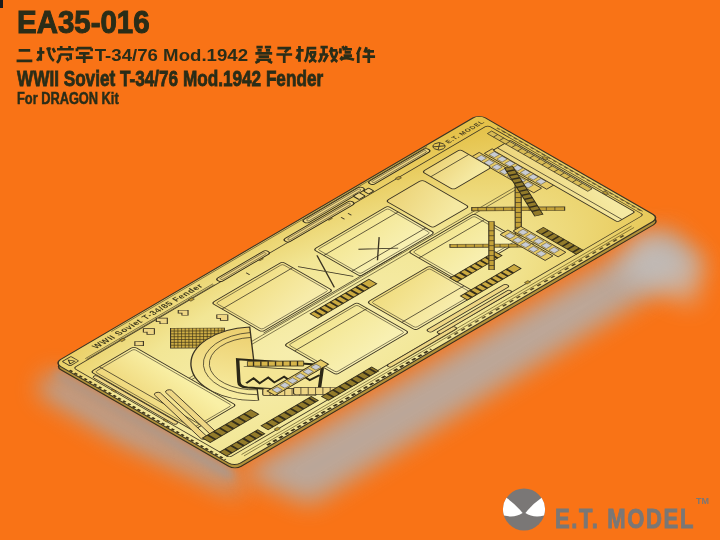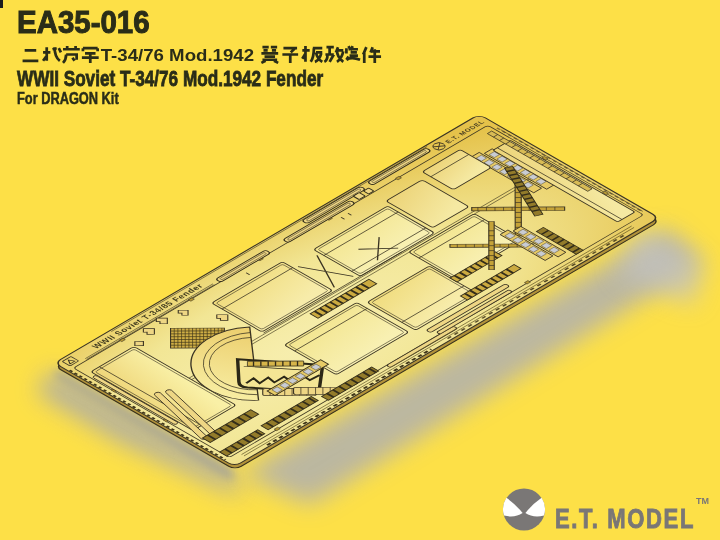--- a/index.html
+++ b/index.html
@@ -1,29 +1,29 @@
 <!DOCTYPE html>
 <html><head>
 <meta charset="utf-8">
 <style>
   html,body{margin:0;padding:0;background:#ffffff;}
-  #page{position:relative;width:720px;height:540px;overflow:hidden;background:#fde047;
+  #page{position:relative;width:720px;height:540px;overflow:hidden;background:#f97316;
         font-family:"Liberation Sans",sans-serif;-webkit-font-smoothing:antialiased;}
   .hdr{position:absolute;left:17px;color:#2a2d18;font-weight:bold;white-space:nowrap;
        transform-origin:left top;}
 </style>
 </head>
 <body>
 <div id="page">
 
   <div style="position:absolute;left:0;top:0;width:3px;height:8px;background:#1c1c1c;"></div>
 
   <div class="hdr" id="t1" style="top:5px;font-size:31px;-webkit-text-stroke:1px #2a2d18;transform:scaleX(0.95);">EA35-016</div>
 
-  <div class="hdr" id="t2" style="top:44px;left:21px;font-size:17px;">
+  <div class="hdr" id="t2" style="top:44px;left:15px;font-size:17px;">
     <svg width="380" height="21" viewBox="0 0 362 20" preserveAspectRatio="none" style="display:block">
       <g stroke="#2a2d18" stroke-width="2.6" fill="none">
 
         <path d="M3.5,6 h11 M1.5,16 h15"></path>
 
         <path d="M21,8 h7 M24.5,3 v13 M21,16 l3,-4 M30,5 l4,-1 M32,3 c0,6 1,10 5,13 M36,4 l2,4"></path>
 
         <path d="M40,5 h16 M44,2 v4 M52,2 v4 M43,10 c0,4 -1,6 -3,8 M43,10 h10 v5 M49,13 l2,3"></path>
 
         <path d="M59,4 h14 M59,4 v3 M73,4 v3 M61,9 h10 M58,13 h16 M66,9 v9"></path>

